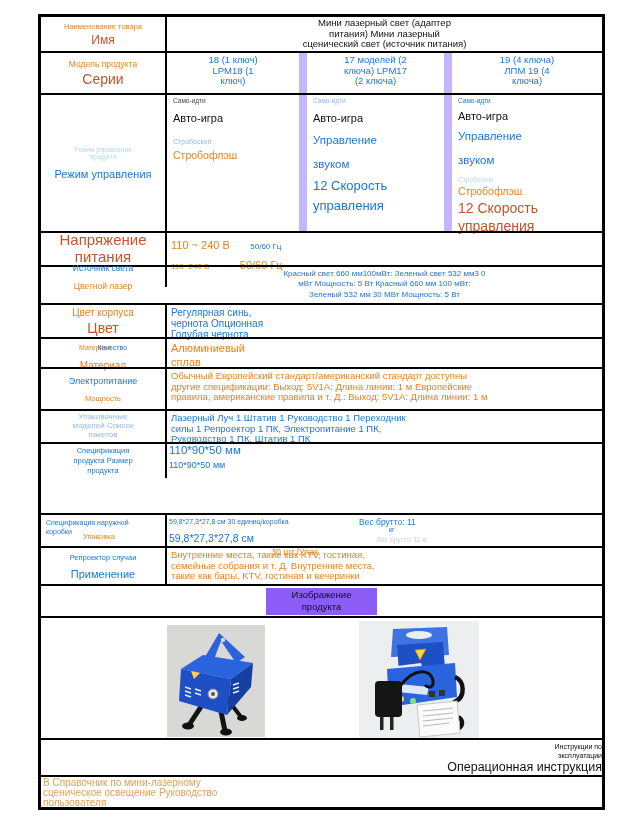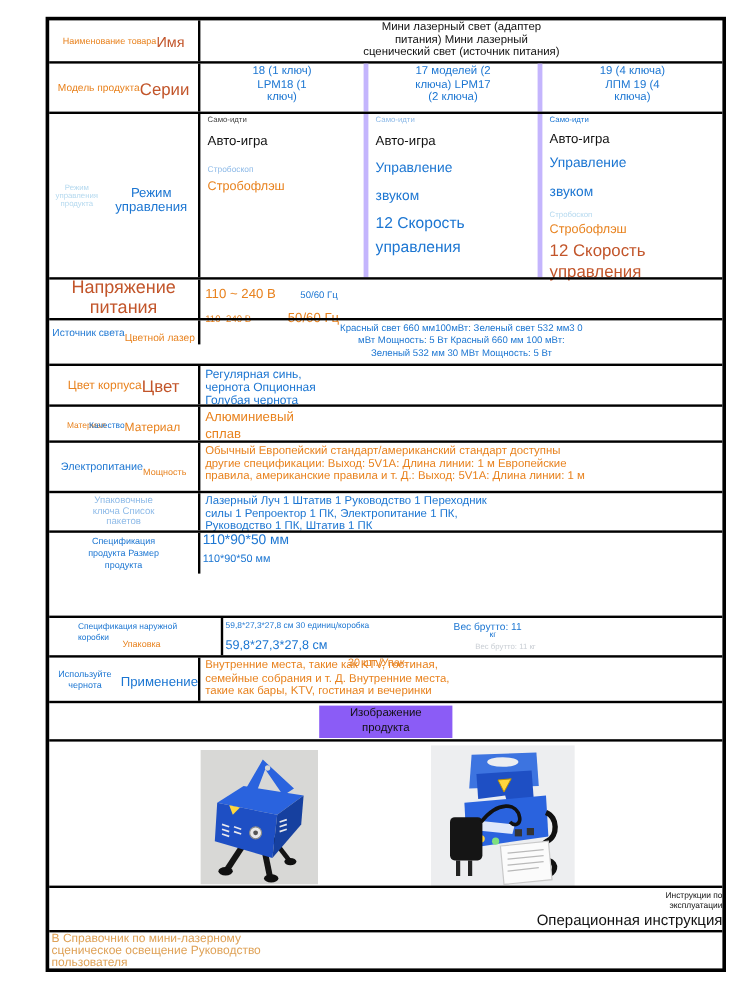--- a/index.html
+++ b/index.html
@@ -4,25 +4,25 @@
 <style>
   html,body{margin:0;padding:0;background:#ffffff;}
   .page{position:relative;width:629px;height:830px;background:#fff;overflow:hidden;
         font-family:"Liberation Sans",sans-serif;}
   .sheet{position:absolute;left:38px;top:14px;width:567px;height:796px;
          border:3px solid #000;box-sizing:border-box;}
   .row{position:absolute;left:0;width:561px;border-top:2px solid #000;
        box-sizing:border-box;display:flex;}
   .row.first{border-top:none;}
   .label{width:126px;border-right:2px solid #000;box-sizing:border-box;flex-shrink:0;
-         display:flex;align-items:center;justify-content:center;
+         display:flex;flex-direction:column;align-items:center;justify-content:center;
          text-align:center;position:relative;}
   .content{flex:1;position:relative;box-sizing:border-box;}
   .cols{display:flex;width:100%;}
-  .cc{box-sizing:border-box;border-right:4px solid #c4b5fd;padding-top:2px;text-align:center;}
+  .cc{box-sizing:border-box;border-right:8px solid #c4b5fd;padding-top:2px;text-align:center;}
   .c1{width:140px;} .c2{width:145px;} .c3{flex:1;border-right:none;}
   .ctl{text-align:left;padding-left:6px;}
   .pre{white-space:pre-line;}
   .blue{color:#1c76d2;} .lblue{color:#8fbbe8;} .xlblue{color:#b5d9ef;}
   .orange{color:#e8821e;} .dorange{color:#c2552a;} .tan{color:#dfa257;}
   .blk{color:#111;} .gray{color:#444;} .faint{color:#c9ced4;}
   .fs6{font-size:6.5px;} .fs7{font-size:7px;} .fs75{font-size:7.5px;} .fs8{font-size:8px;}
   .fs85{font-size:8.5px;} .fs9{font-size:9px;} .fs95{font-size:9.5px;} .fs10{font-size:10px;}
   .fs105{font-size:10.5px;} .fs11{font-size:11px;} .fs115{font-size:11.5px;}
   .fs12{font-size:12px;} .fs125{font-size:12.5px;} .fs13{font-size:13px;}
@@ -171,21 +171,21 @@
       <div class="content padl">
         <div class="orange fs95 pre lh11">Обычный Европейский стандарт/американский стандарт доступны
 другие спецификации: Выход: 5V1A: Длина линии: 1 м Европейские
 правила, американские правила и т. Д.: Выход: 5V1A: Длина линии: 1 м</div>
       </div>
     </div>
 
     <div class="row" style="top:392px;height:33px;">
       <div class="label">
         <span class="lblue fs8 pre lh11">Упаковочные
-ключа Список
+моделей Список
 пакетов</span>
       </div>
       <div class="content padl">
         <div class="blue fs95 pre lh11">Лазерный Луч 1 Штатив 1 Руководство 1 Переходник
 силы 1 Репроектор 1 ПК, Электропитание 1 ПК,
 Руководство 1 ПК, Штатив 1 ПК</div>
       </div>
     </div>
 
     <div class="row" style="top:425px;height:36px;">
@@ -195,38 +195,38 @@
 продукта</span>
       </div>
       <div class="content" style="padding-left:2px;">
         <div class="blue fs115">110*90*50 мм</div>
         <div class="blue fs9 mt4">110*90*50 мм</div>
       </div>
     </div>
 
 
     <div class="row" style="top:496px;height:33px;">
-      <div class="label" style="justify-content:flex-start;align-items:flex-start;padding:3px 0 0 5px;text-align:left;margin-left:19px;">
+      <div class="label" style="justify-content:flex-start;align-items:flex-start;padding:3px 0 0 5px;text-align:left;">
         <span class="blue fs7 pre lh13">Спецификация наружной
 коробки</span>
         <span class="abs orange fs75" style="left:42px;top:17px;">Упаковка</span>
       </div>
       <div class="content">
         <span class="abs blue fs7" style="left:2px;top:3px;">59,8*27,3*27,8 см 30 единиц/коробка</span>
         <span class="abs blue fs85" style="left:192px;top:2px;z-index:2;background:#fff;">Вес брутто: 11</span>
         <span class="abs blue fs7" style="left:222px;top:11px;">кг</span>
         <span class="abs blue fs105" style="left:2px;top:17px;">59,8*27,3*27,8 см</span>
         <span class="abs orange fs9" style="left:104px;top:32px;text-align:right;">30 шт./Упак.</span>
         <span class="abs faint fs6" style="left:210px;top:21px;">Вес брутто: 11 кг</span>
       </div>
     </div>
 
     <div class="row" style="top:529px;height:38px;">
       <div class="label">
-        <span class="blue fs75">Используйте чернота</span>
+        <span class="blue fs75">Репроектор случаи</span>
         <span class="blue fs11 mt6">Применение</span>
       </div>
       <div class="content padl">
         <div class="orange fs95 pre lh11">Внутренние места, такие как KTV, гостиная,
 семейные собрания и т. Д. Внутренние места,
 такие как бары, KTV, гостиная и вечеринки</div>
       </div>
     </div>
 
     <div class="row" style="top:567px;height:32px;display:block;text-align:center;">

